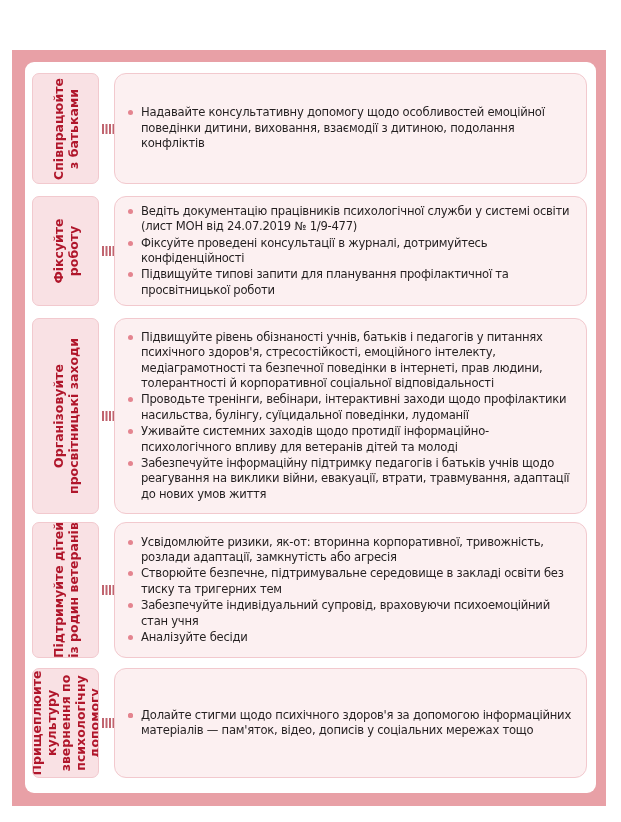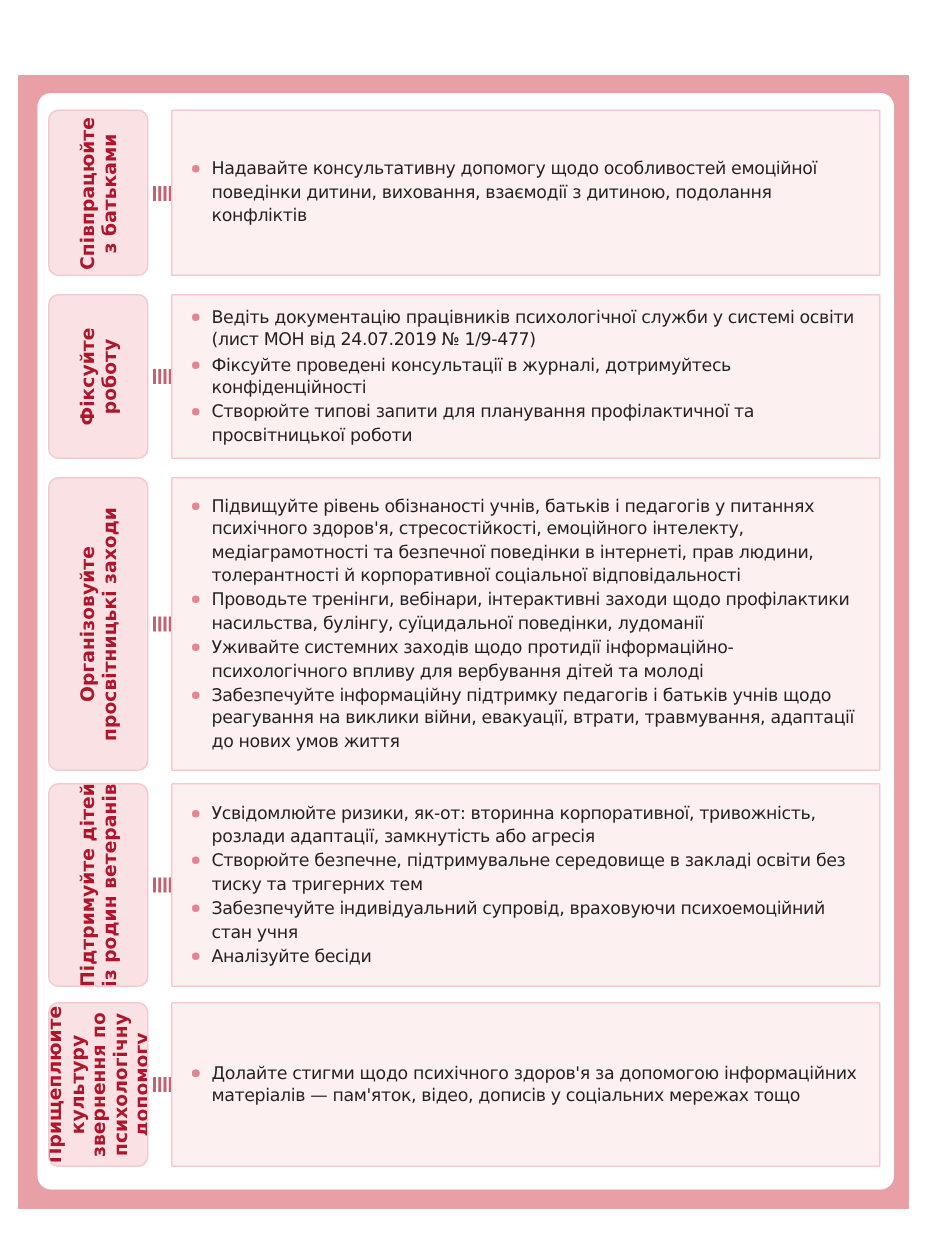--- a/index.html
+++ b/index.html
@@ -13,21 +13,21 @@
   .label-box { position: absolute; left: 0; top: 0; bottom: 0; width: 67px;
                background: #f9e1e4; border: 1px solid #f2c9ce; border-radius: 7px;
                box-sizing: border-box; overflow: hidden; }
   .label-text { position: absolute; left: 50%; top: 50%;
                 transform: translate(-50%, -50%) rotate(-90deg);
                 white-space: pre; text-align: center; color: #b0162b;
                 font-weight: bold; font-size: 12.5px; line-height: 14.5px; }
   .arrow { position: absolute; left: 70px; top: 50%; width: 40px; height: 16px;
            margin-top: -8px; }
   .content-box { position: absolute; left: 82px; right: 0; top: 0; bottom: 0;
-                 background: #fcf0f1; border: 1px solid #f2c9ce; border-radius: 1px;
+                 background: #fcf0f1; border: 1px solid #f2c9ce; border-radius: 12px;
                  box-sizing: border-box; display: flex; align-items: center; }
   ul { list-style: none; margin: 0; padding: 0 10px 0 26px; }
   li { position: relative; font-size: 11.6px; line-height: 15.4px; color: #231f20;
        margin: 1px 0; letter-spacing: -0.25px; }
   li .bullet { position: absolute; left: -13px; top: 5px; width: 5px; height: 5px;
                border-radius: 50%; background: #e4848f; }
 </style>
 </head>
 <body>
 
@@ -63,42 +63,42 @@
       <rect x="0" y="3" width="2" height="10" fill="#c0646f"></rect>
       <rect x="3.5" y="3" width="2" height="10" fill="#c0646f"></rect>
       <rect x="7" y="3" width="2" height="10" fill="#c0646f"></rect>
       <rect x="10.5" y="3" width="7.5" height="10" fill="#c0646f"></rect>
       <polygon points="18,0 27,8 18,16" fill="#c0646f"></polygon>
     </svg>
     <div class="content-box">
       <ul>
           <li><span class="bullet"></span><span>Ведіть документацію працівників психологічної служби у системі освіти (лист МОН від 24.07.2019 № 1/9-477)</span></li>
           <li><span class="bullet"></span><span>Фіксуйте проведені консультації в журналі, дотримуйтесь конфіденційності</span></li>
-          <li><span class="bullet"></span><span>Створюйте типові запити для планування профілактичної та просвітницької роботи</span></li>
+          <li><span class="bullet"></span><span>Підвищуйте типові запити для планування профілактичної та просвітницької роботи</span></li>
         </ul>
     </div>
   </div>
 
   <div class="row" style="top: 318px; height: 196px;">
     <div class="label-box">
       <div class="label-text">Організовуйте
 просвітницькі заходи</div>
     </div>
     <svg class="arrow" viewBox="0 0 40 16">
       <rect x="0" y="3" width="2" height="10" fill="#c0646f"></rect>
       <rect x="3.5" y="3" width="2" height="10" fill="#c0646f"></rect>
       <rect x="7" y="3" width="2" height="10" fill="#c0646f"></rect>
       <rect x="10.5" y="3" width="7.5" height="10" fill="#c0646f"></rect>
       <polygon points="18,0 27,8 18,16" fill="#c0646f"></polygon>
     </svg>
     <div class="content-box">
       <ul>
           <li><span class="bullet"></span><span>Підвищуйте рівень обізнаності учнів, батьків і педагогів у питаннях психічного здоров'я, стресостійкості, емоційного інтелекту, медіаграмотності та безпечної поведінки в інтернеті, прав людини, толерантності й корпоративної соціальної відповідальності</span></li>
           <li><span class="bullet"></span><span>Проводьте тренінги, вебінари, інтерактивні заходи щодо профілактики насильства, булінгу, суїцидальної поведінки, лудоманії</span></li>
-          <li><span class="bullet"></span><span>Уживайте системних заходів щодо протидії інформаційно-психологічного впливу для вербування дітей та молоді</span></li>
+          <li><span class="bullet"></span><span>Уживайте системних заходів щодо протидії інформаційно-психологічного впливу для ветеранів дітей та молоді</span></li>
           <li><span class="bullet"></span><span>Забезпечуйте інформаційну підтримку педагогів і батьків учнів щодо реагування на виклики війни, евакуації, втрати, травмування, адаптації до нових умов життя</span></li>
         </ul>
     </div>
   </div>
 
   <div class="row" style="top: 522px; height: 136px;">
     <div class="label-box">
       <div class="label-text">Підтримуйте дітей
 із родин ветеранів</div>
     </div>

